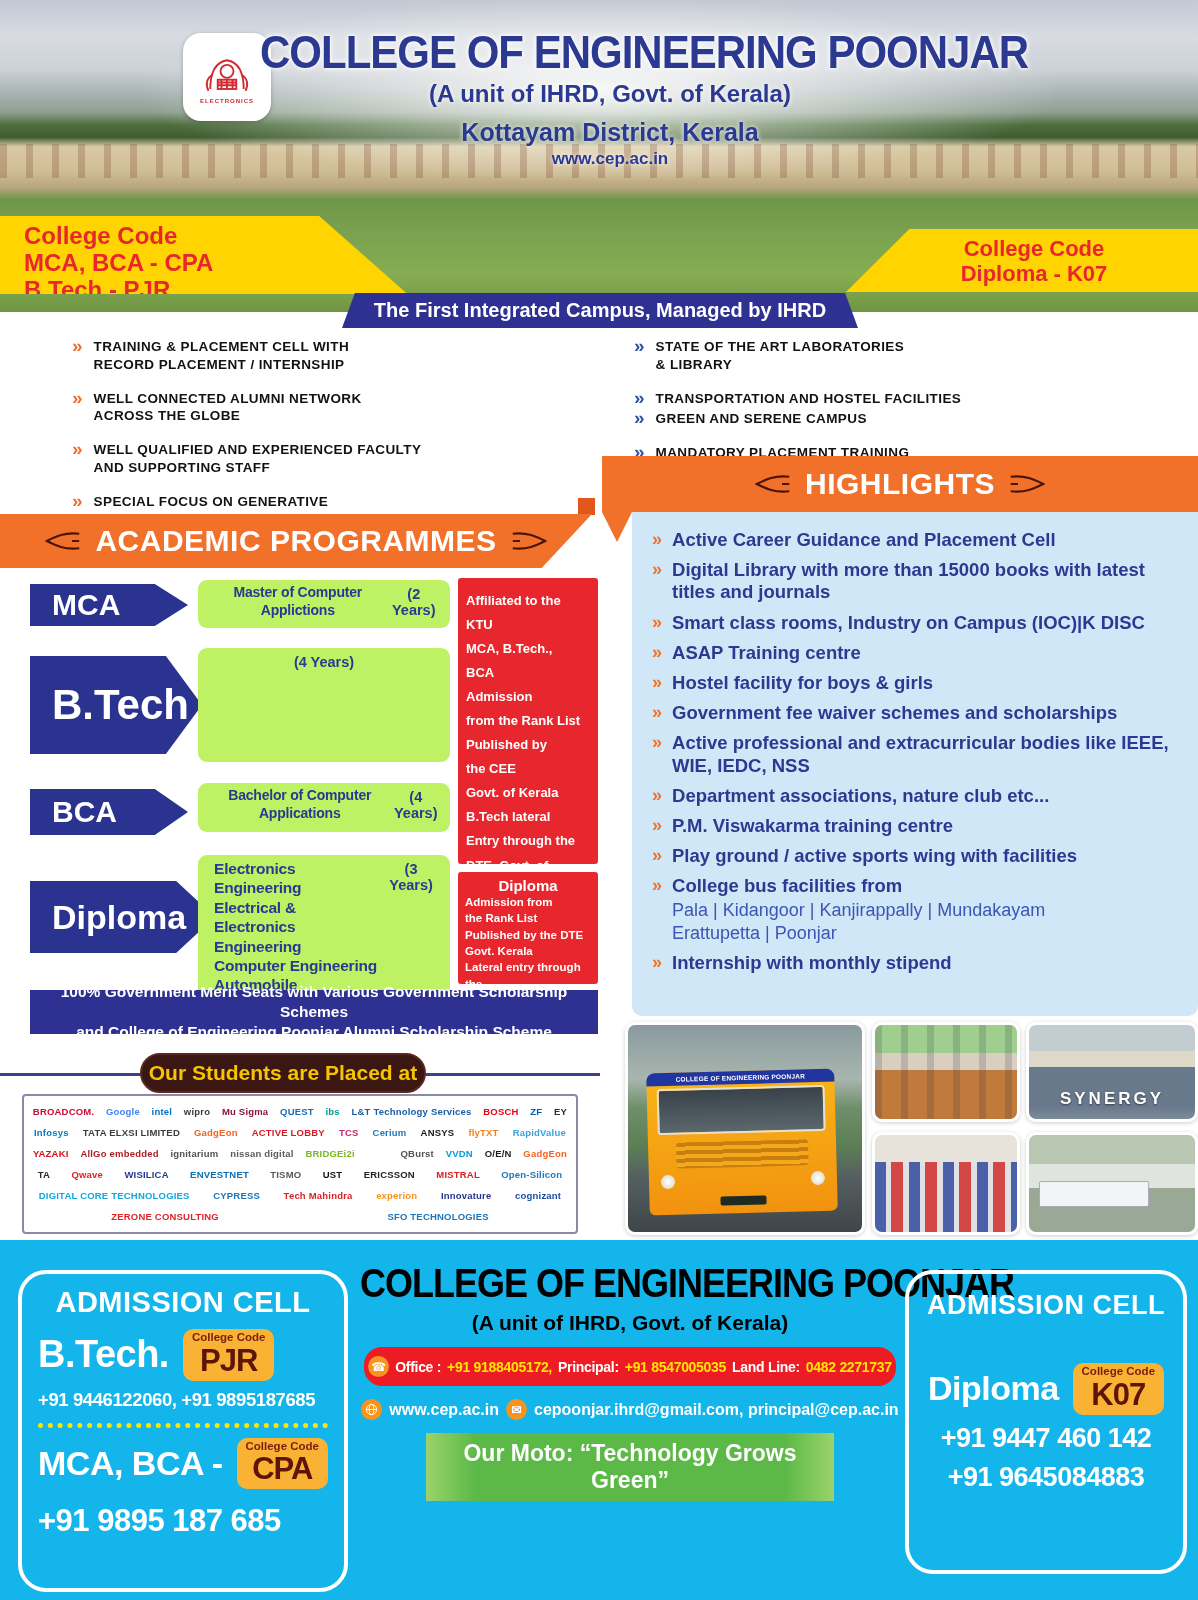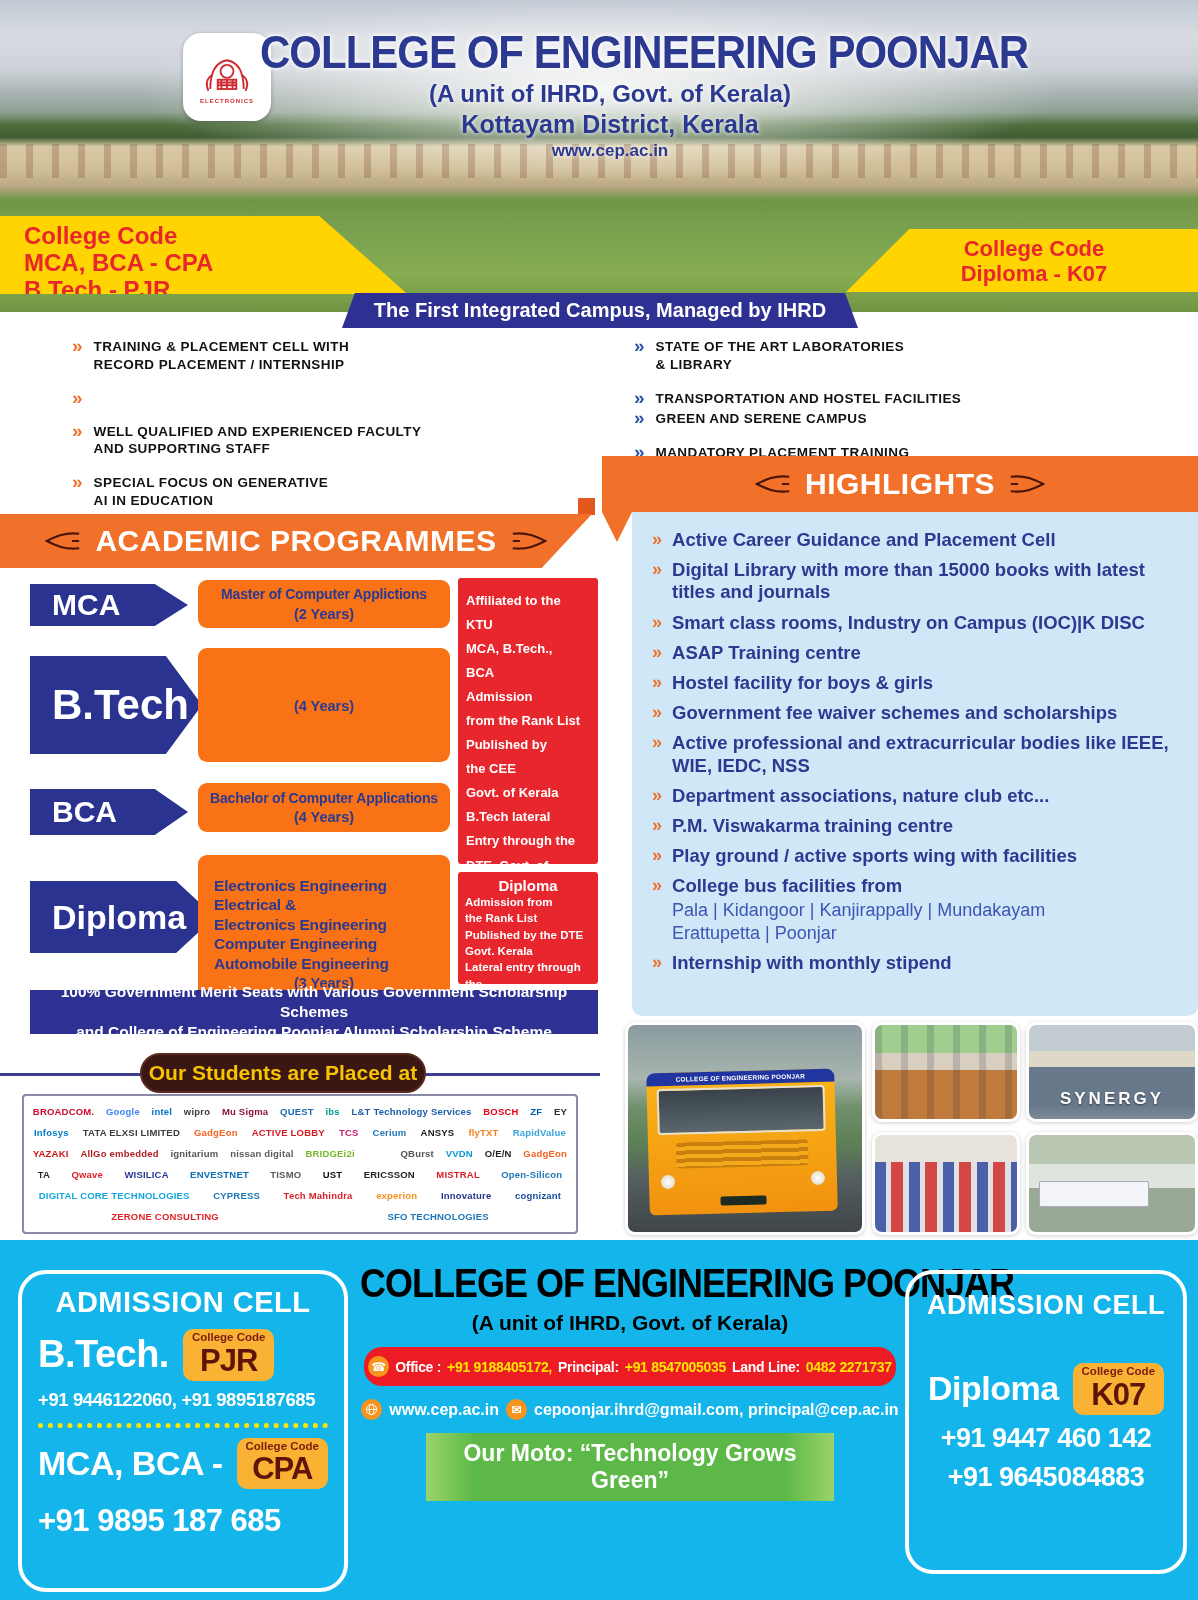--- a/index.html
+++ b/index.html
@@ -13,21 +13,21 @@
     background:radial-gradient(ellipse at center, rgba(255,255,255,.9) 0%, rgba(255,255,255,0) 72%); }
   .hero::after { content:""; position:absolute; left:0; right:0; top:46%; height:11%;
     background:repeating-linear-gradient(90deg, rgba(120,70,45,.45) 0 7px, rgba(255,255,255,0) 7px 26px); opacity:.6; }
   .logo-card { position:absolute; left:183px; top:33px; width:88px; height:88px; background:#fff; border-radius:18px;
     display:flex; flex-direction:column; align-items:center; justify-content:center; z-index:3; box-shadow:0 1px 4px rgba(0,0,0,.25); }
   .logo-text { font-size:6px; font-weight:bold; color:#cf2b30; letter-spacing:1px; margin-top:-4px; }
   .hero-text { position:absolute; left:260px; top:28px; width:700px; text-align:center; z-index:3; }
   .hero-title { color:#2b3990; font-size:42px; font-weight:bold; letter-spacing:-1px; display:inline-block; transform:scale(1,1.12);
     text-shadow:0 0 6px #fff,0 0 3px #fff; white-space:nowrap; }
   .hero-sub { color:#2b3990; font-size:24px; font-weight:bold; margin-top:4px; text-shadow:0 0 5px #fff; }
-  .hero-loc { color:#2b3990; font-size:25px; font-weight:bold; margin-top:2px; text-shadow:0 0 5px #fff; }
+  .hero-loc { color:#2b3990; font-size:25px; font-weight:bold; margin-top:10px; text-shadow:0 0 5px #fff; }
   .hero-web { color:#2b3990; font-size:17px; font-weight:bold; margin-top:2px; text-shadow:0 0 5px #fff; }
 
   .code-banner { position:absolute; background:#ffd400; z-index:4; color:#e8262d; font-weight:bold; }
   .code-left { top:216px; left:0; width:420px; height:78px; clip-path:polygon(0 0,76% 0,97% 100%,0 100%);
     padding:6px 0 0 24px; font-size:24px; line-height:1.13; }
   .code-right { top:229px; right:0; width:352px; height:63px; clip-path:polygon(18% 0,100% 0,100% 100%,0 100%);
     padding:7px 46px 0 0; font-size:22px; line-height:1.15; text-align:center; }
   .code-right .cc-line { padding-left:70px; }
 
   .ribbon { position:absolute; top:293px; left:342px; width:516px; height:35px; background:#2e3192; z-index:5;
@@ -56,22 +56,22 @@
   .flourish { width:36px; height:22px; }
 
   
   .programs { position:absolute; top:578px; left:30px; width:568px; height:462px; }
   .prog-arrow { position:absolute; background:#2b3390; color:#fff; font-weight:bold;
     clip-path:polygon(0 0,79% 0,100% 50%,79% 100%,0 100%); display:flex; align-items:center; padding-left:22px; }
   .arr-mca { top:6px; left:0; width:158px; height:42px; font-size:30px; }
   .arr-btech { top:78px; left:0; width:172px; height:98px; font-size:42px; }
   .arr-bca { top:211px; left:0; width:158px; height:46px; font-size:30px; }
   .arr-dip { top:303px; left:0; width:185px; height:72px; font-size:34px; }
-  .prog-box { position:absolute; left:168px; width:252px; background:#f97316; border-radius:9px; color:#2b3990;
-    font-weight:bold; display:flex; flex-direction:column; justify-content:center; padding:4px 10px; }
+  .prog-box { position:absolute; left:168px; width:252px; background:#bef264; border-radius:9px; color:#2b3990;
+    font-weight:bold; display:flex; flex-direction:row; justify-content:center; padding:4px 10px; }
   .box-mca { top:2px; height:48px; text-align:center; }
   .box-btech { top:70px; height:114px; }
   .box-bca { top:205px; height:49px; text-align:center; }
   .box-dip { top:277px; height:157px; }
   .prog-desc { font-size:14px; line-height:1.25; white-space:pre-line; letter-spacing:-.2px; }
   .box-btech .prog-desc, .box-dip .prog-desc { font-size:15.5px; padding-left:6px; }
   .prog-years { font-size:14.5px; text-align:center; margin-top:2px; }
   .red-box { position:absolute; left:428px; width:140px; background:#e8262d; color:#fff; border-radius:3px; }
   .ktu-box { top:0; height:286px; padding:11px 8px; font-size:13px; font-weight:bold; line-height:1.85; white-space:pre-line; }
   .dip-box { top:294px; height:112px; padding:5px 7px; }
@@ -204,20 +204,22 @@
   <div class="ribbon">The First Integrated Campus, Managed by IHRD</div>
 
   <div class="feat-col feat-left">
     <div class="feat-item">
       <span class="chev chev-orange">»</span>
       <span class="feat-text">TRAINING &amp; PLACEMENT CELL WITH
 RECORD PLACEMENT / INTERNSHIP</span>
     </div>
     <div class="feat-item">
       <span class="chev chev-orange">»</span>
+      <span class="feat-text">WELL CONNECTED ALUMNI NETWORK
+ACROSS THE GLOBE</span>
     </div>
     <div class="feat-item">
       <span class="chev chev-orange">»</span>
       <span class="feat-text">WELL QUALIFIED AND EXPERIENCED FACULTY
 AND SUPPORTING STAFF</span>
     </div>
     <div class="feat-item">
       <span class="chev chev-orange">»</span>
       <span class="feat-text">SPECIAL FOCUS ON GENERATIVE
 AI IN EDUCATION</span>

